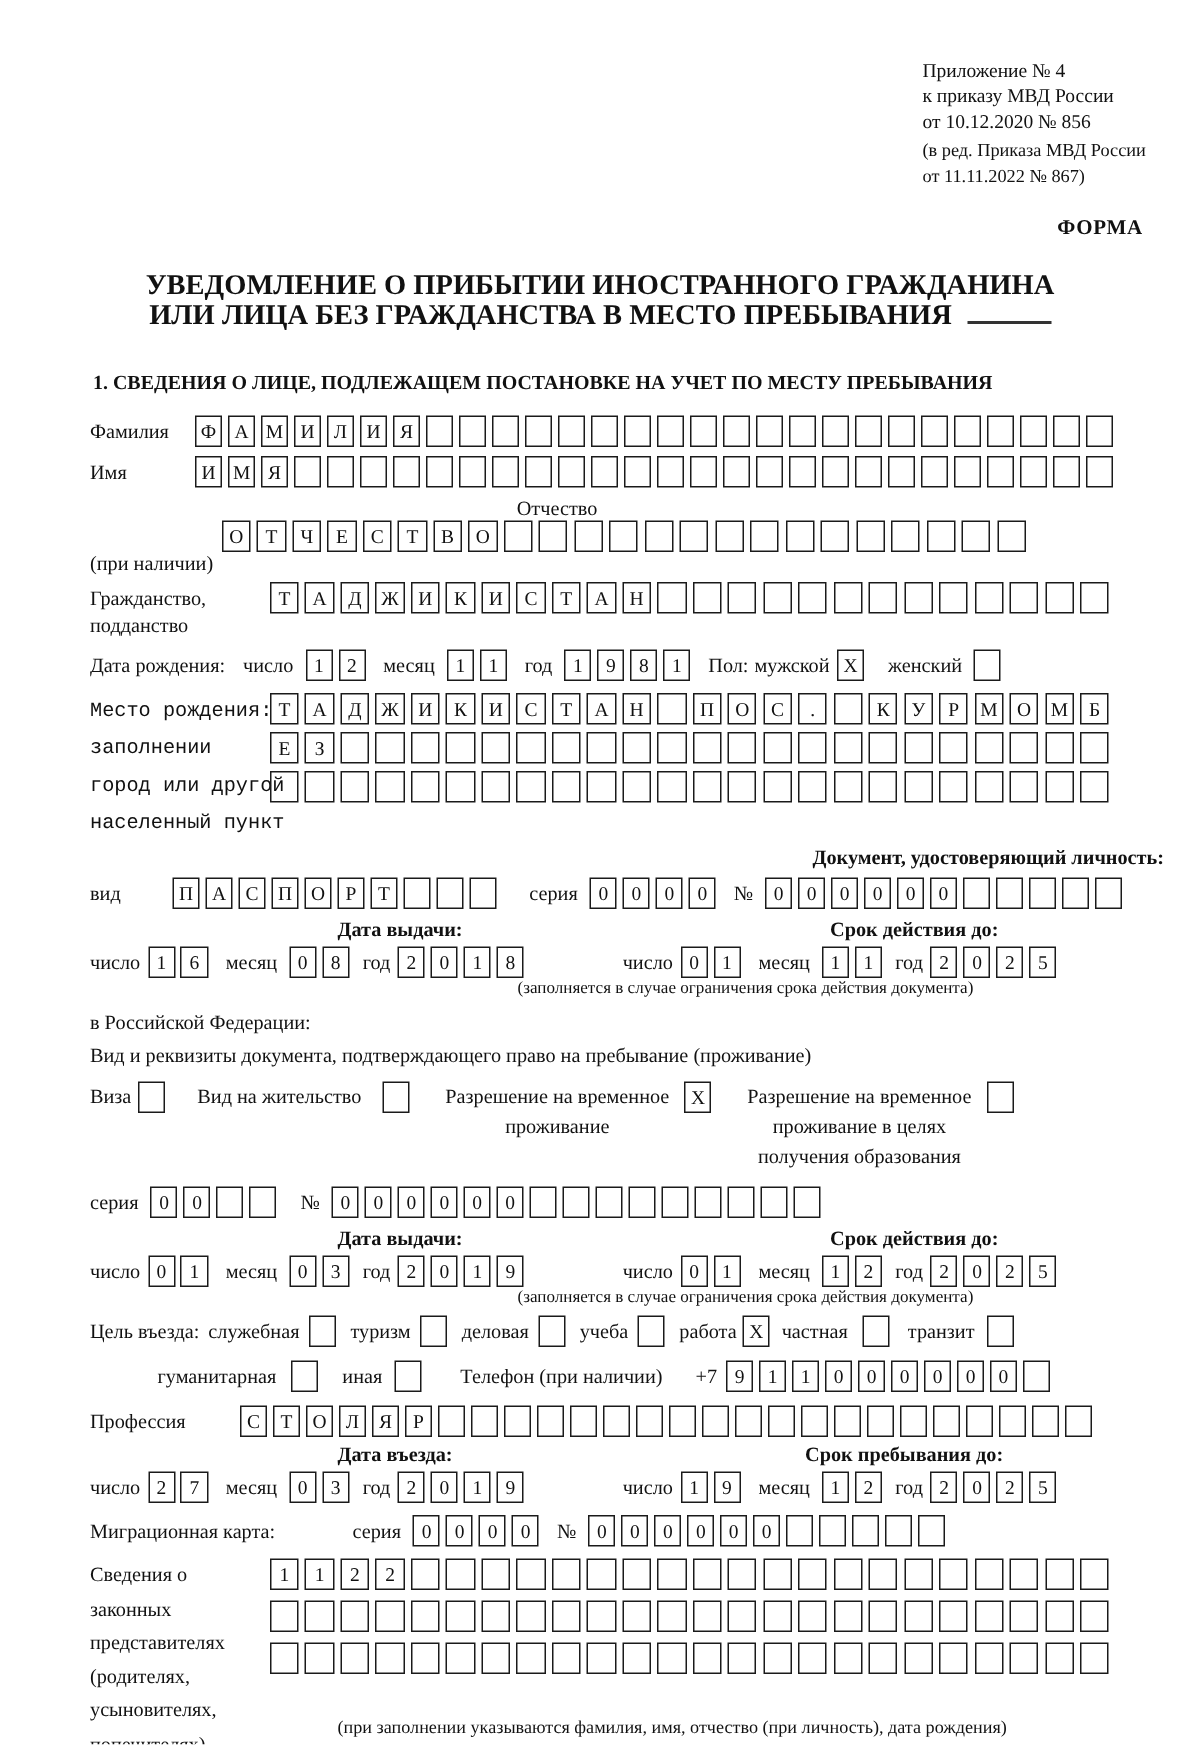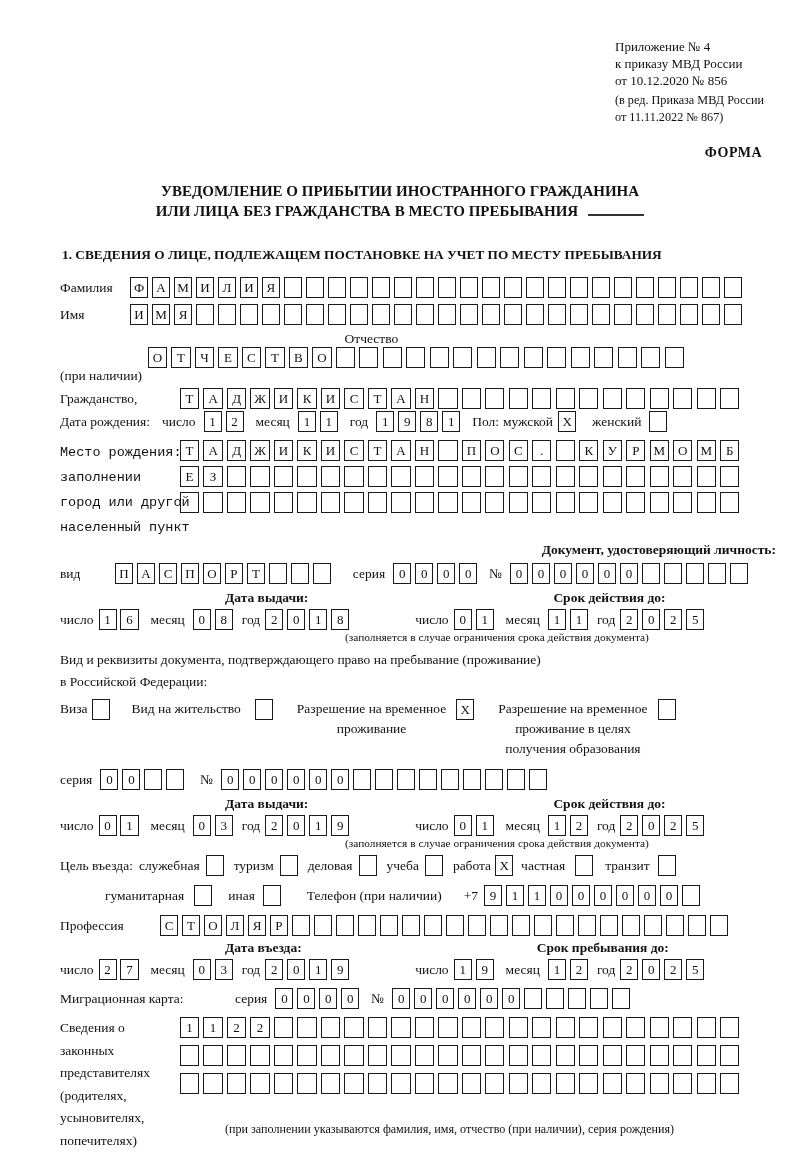--- a/index.html
+++ b/index.html
@@ -1,21 +1,21 @@
 <!DOCTYPE html>
 <html><head>
 <meta charset="utf-8">
 <style>
   html,body{margin:0;padding:0;background:#fff;}
   .page{position:relative;width:800px;height:1163px;background:#fff;color:#111;
         font-family:"Liberation Serif","DejaVu Serif",serif;overflow:hidden;}
   .appendix{margin:38px 0 0 615px;font-size:13px;line-height:17px;}
   .appendix-note{margin-top:3px;font-size:12.2px;line-height:16.5px;}
   .forma{margin-top:20px;padding-right:38px;text-align:right;font-weight:bold;font-size:14px;letter-spacing:.5px;}
-  .title{margin-top:20px;text-align:center;font-weight:bold;font-size:15px;line-height:20px;}
+  .title{margin-top:20px;text-align:center;font-weight:bold;font-size:19px;line-height:20px;}
   .uline{display:inline-block;width:56px;border-bottom:2px solid #333;margin-left:10px;vertical-align:baseline;}
   .sec-head{margin:26px 0 0 62px;font-weight:bold;font-size:13.3px;}
   .form-body{margin:14px 0 0 60px;width:716px;font-size:13.5px;}
   .row{display:flex;align-items:center;margin-bottom:6px;}
   .cells{display:flex;}
   .cell{box-sizing:content-box;width:16.1px;height:19px;border:1.55px solid #1a1a1a;margin-right:3.9px;
         display:flex;align-items:center;justify-content:center;font-size:13px;}
   .wide .cell{width:17.2px;margin-right:4.3px;}
   .lbl{white-space:nowrap;}
   .sub-label{margin:-2px 0 4px 0;}
@@ -179,20 +179,21 @@
           <span class="cell"></span>
           <span class="cell"></span>
           <span class="cell"></span>
           <span class="cell"></span>
           <span class="cell"></span>
           <span class="cell"></span>
           <span class="cell"></span>
           <span class="cell"></span>
         </span>
     </div>
+    <div class="sub-label" style="margin-bottom:8px;">подданство</div>
 
     <div class="row" style="margin-bottom:8px;">
       <span class="lbl mr12">Дата рождения:</span>
       <span class="lbl mr8">число</span>
       <span class="cells mr8">
           <span class="cell">1</span>
           <span class="cell">2</span>
         </span>
       <span class="lbl mr8">месяц</span>
       <span class="cells mr8">
@@ -385,22 +386,22 @@
             <span class="cell">2</span>
             <span class="cell">0</span>
             <span class="cell">2</span>
             <span class="cell">5</span>
           </span>
       </span>
     </div>
     <div class="note">(заполняется в случае ограничения срока действия документа)</div>
 
     <div class="intro">
+      <div>в Российской Федерации:</div>
       <div>Вид и реквизиты документа, подтверждающего право на пребывание (проживание)</div>
-      <div>в Российской Федерации:</div>
     </div>
 
     <div class="row" style="align-items:flex-start;margin-bottom:10px;">
       <span class="opt">
         <span class="opt-label" style="margin-right:4px;">Виза</span>
         <span class="cells">
             <span class="cell"></span>
           </span>
       </span>
       <span class="opt" style="margin-left:18px;">
@@ -743,18 +744,18 @@
             <span class="cell"></span>
             <span class="cell"></span>
             <span class="cell"></span>
             <span class="cell"></span>
             <span class="cell"></span>
             <span class="cell"></span>
             <span class="cell"></span>
             <span class="cell"></span>
             <span class="cell"></span>
           </div>
-        <div class="rep-note" style="margin-top:28px;margin-left:45px;">(при заполнении указываются фамилия, имя, отчество (при наличии), серия рождения)</div>
+        <div class="rep-note" style="margin-top:28px;margin-left:45px;">(при заполнении указываются фамилия, имя, отчество (при личность), дата рождения)</div>
       </div>
     </div>
 
   </div>
 </div>
 
 </body></html>

